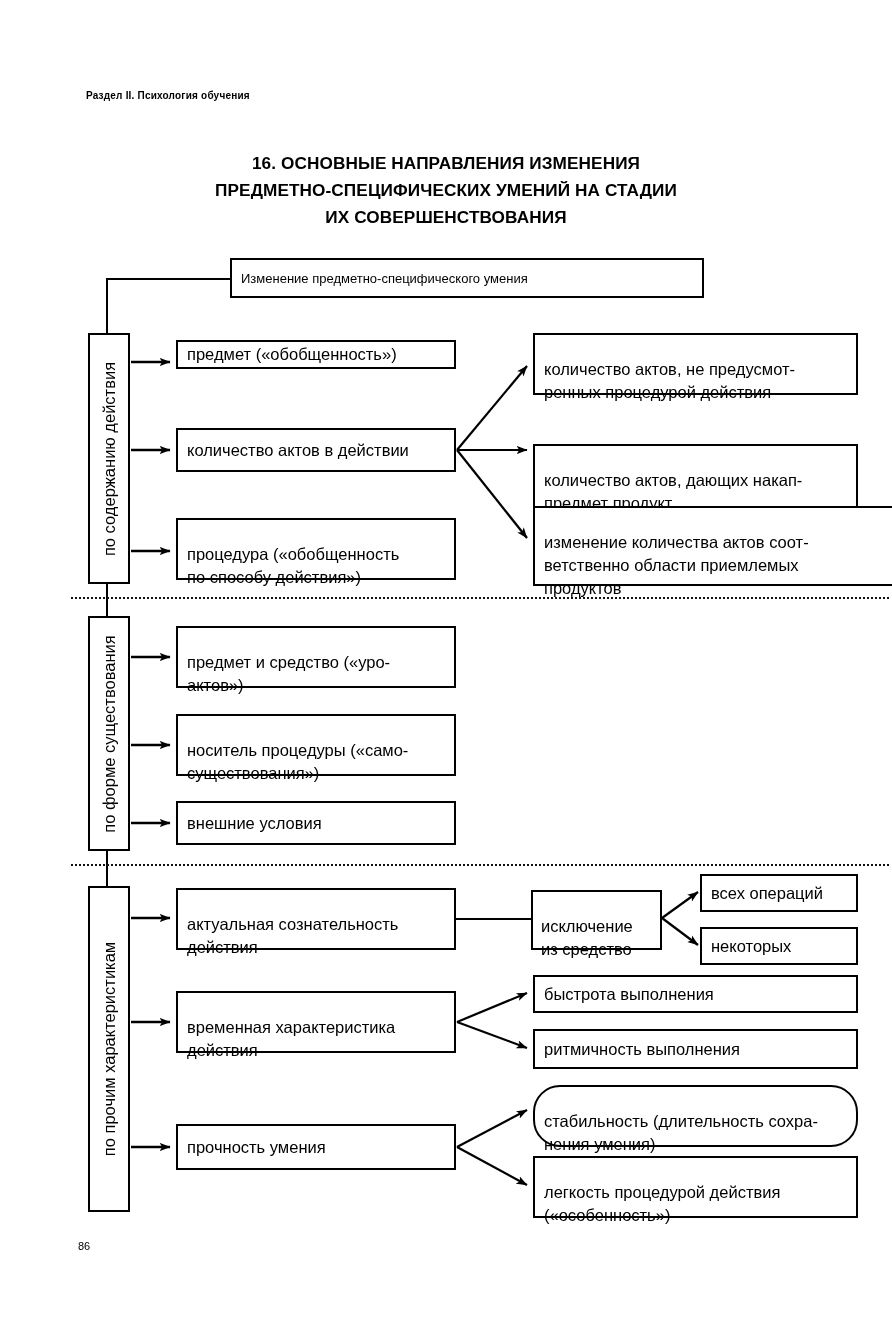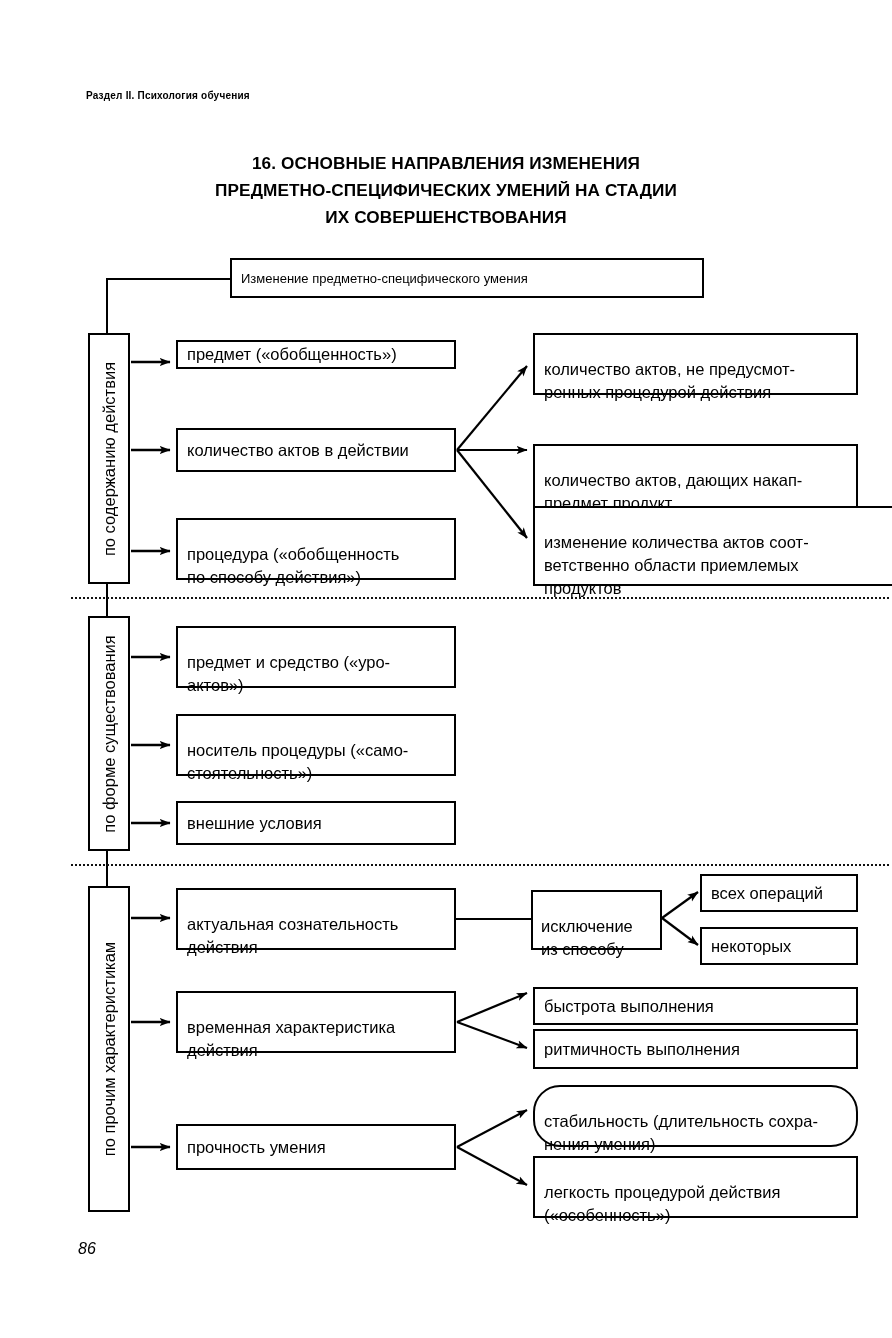--- a/index.html
+++ b/index.html
@@ -22,23 +22,22 @@
     position:absolute;
     left:86px; top:90px;
     font-size:10px;
     font-weight:600;
     letter-spacing:.2px;
     white-space:nowrap;
   }
   .page-number{
     position:absolute;
     left:78px; top:1240px;
-    font-size:16px;
+    font-size:11px;
     font-weight:400;
-    font-style:italic;
   }
   .title{
     position:absolute;
     left:0; top:150px;
     width:892px;
     text-align:center;
     font-size:17.2px;
     font-weight:bold;
     line-height:27px;
     letter-spacing:.1px;
@@ -214,21 +213,21 @@
   <div class="box pad-top" style="left:176px;top:626px;width:280px;height:62px;">
     <span class="txt">
       <span>предмет и средство («уро-</span><br>
       <span>актов»)</span>
     </span>
   </div>
 
   <div class="box pad-top" style="left:176px;top:714px;width:280px;height:62px;">
     <span class="txt">
       <span>носитель процедуры («само-</span><br>
-      <span>стоятельность»)</span>
+      <span>существования»)</span>
     </span>
   </div>
 
   <div class="box" style="left:176px;top:801px;width:280px;height:44px;">
     <span class="txt">внешние   условия</span>
   </div>
 
   <div class="vbar" style="left:88px;top:886px;width:42px;height:326px;">
     <span class="vlabel">по прочим характеристикам</span>
   </div>
@@ -247,33 +246,33 @@
     </span>
   </div>
 
   <div class="box" style="left:176px;top:1124px;width:280px;height:46px;">
     <span class="txt">прочность умения</span>
   </div>
 
   <div class="box pad-top" style="left:531px;top:890px;width:131px;height:60px;padding-left:8px;">
     <span class="txt">
       <span>исключение</span><br>
-      <span>из способу</span>
+      <span>из средство</span>
     </span>
   </div>
 
   <div class="box" style="left:700px;top:874px;width:158px;height:38px;">
     <span class="txt">всех операций</span>
   </div>
 
   <div class="box" style="left:700px;top:927px;width:158px;height:38px;">
     <span class="txt">некоторых</span>
   </div>
 
-  <div class="box" style="left:533px;top:975px;width:325px;height:38px;margin-top:12px;">
+  <div class="box" style="left:533px;top:975px;width:325px;height:38px;">
     <span class="txt">быстрота выполнения</span>
   </div>
 
   <div class="box" style="left:533px;top:1029px;width:325px;height:40px;">
     <span class="txt">ритмичность выполнения</span>
   </div>
 
   <div class="box pad-top" style="left:533px;top:1085px;width:325px;height:62px;border-radius:27px;">
     <span class="txt">
       <span>стабильность (длительность сохра-</span><br>

